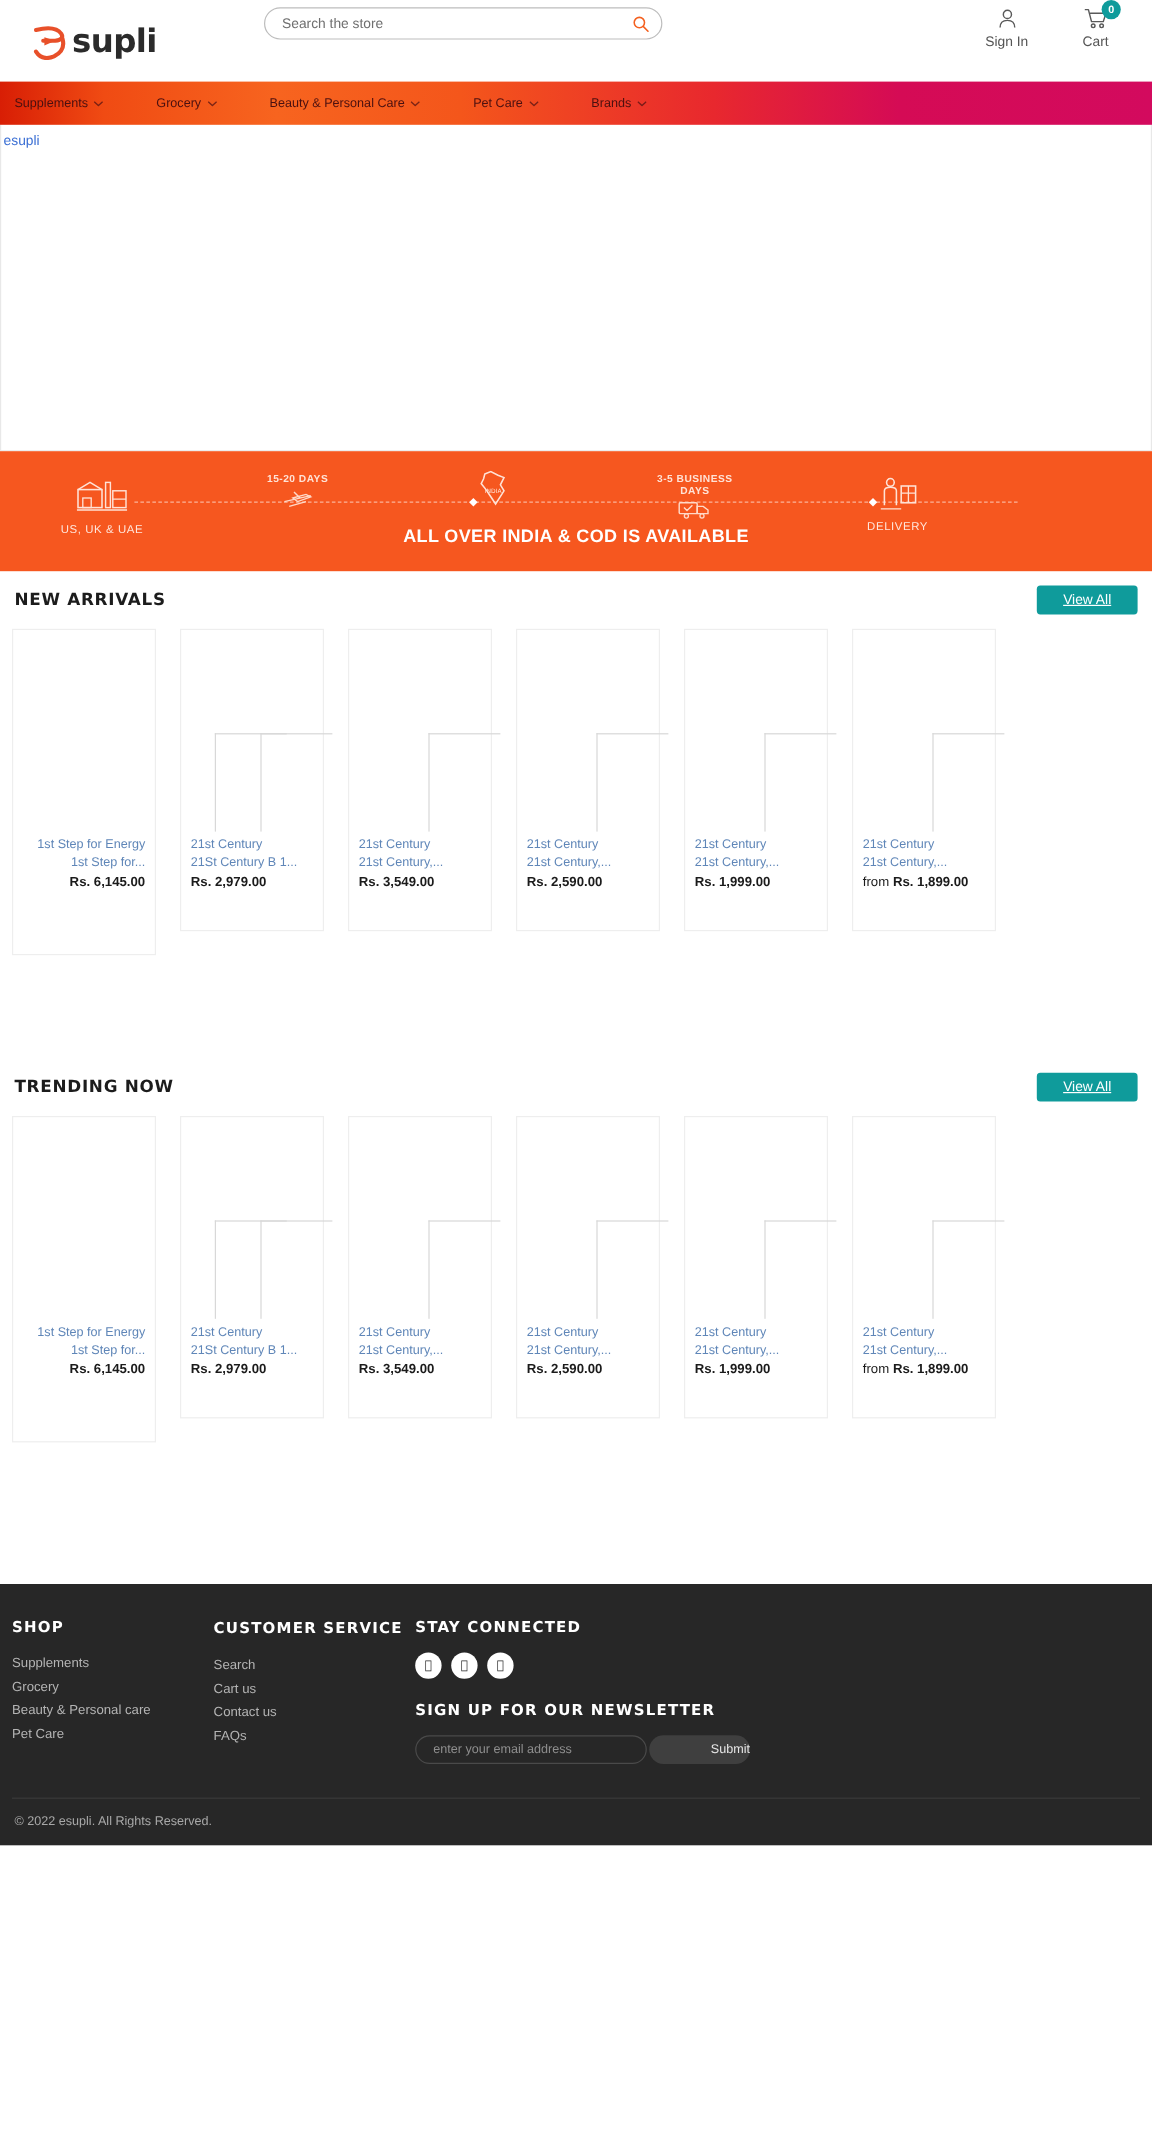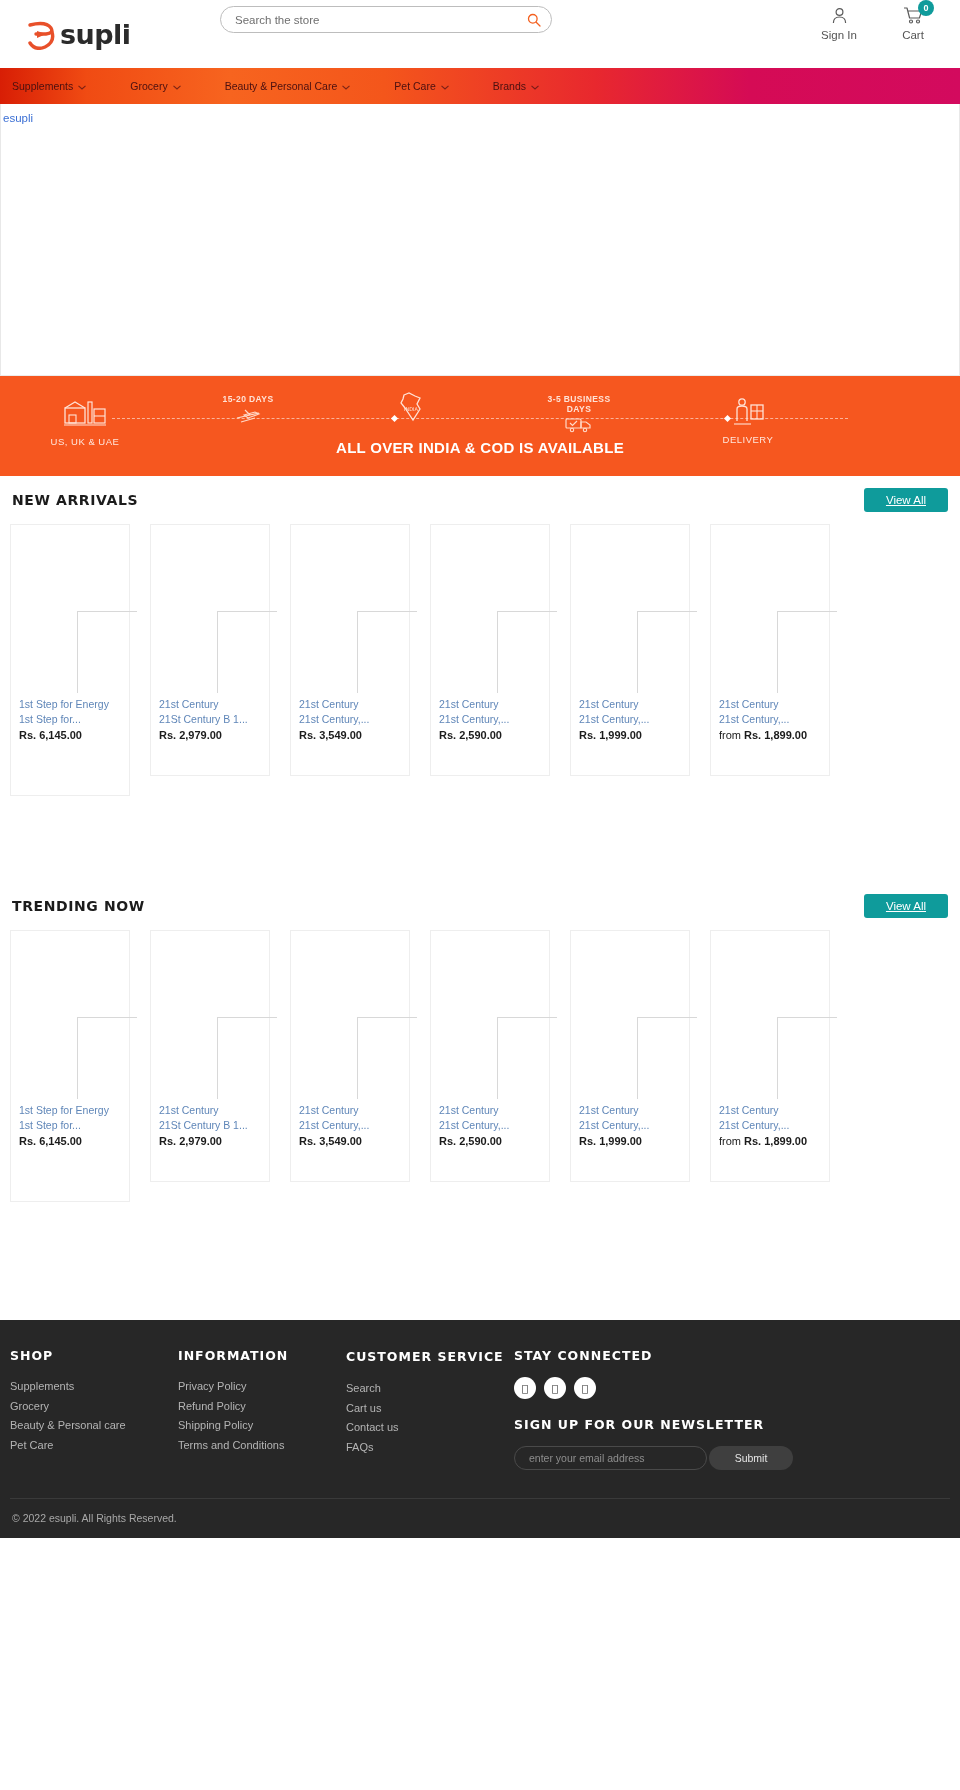--- a/index.html
+++ b/index.html
@@ -224,21 +224,21 @@
   }
   .card {
     width: 120px;
     border: 1px solid #eeeeee;
     background: #fff;
     padding: 8px 8px 14px 8px;
     flex: 0 0 120px;
     display: flex;
     flex-direction: column;
   }
-  .card.tall { height: 272px; }
+  .card.tall { height: 272px; align-items: flex-end; }
   .card.short { height: 252px; }
   .card-img {
     height: 160px;
     position: relative;
   }
   
   .bi {
     position: absolute;
     left: 58px;
     bottom: 0;
@@ -339,20 +339,21 @@
   .news-form input::placeholder { color: #8e8e8e; }
   .news-form button {
     width: 84px; height: 24px;
     border: none;
     border-radius: 13px;
     background: #3f3f3f;
     color: #e6e6e6;
     font-size: 10.5px;
     cursor: pointer;
     font-family: "Liberation Sans", sans-serif;
+    text-align: right;
   }
   .copy-bar {
     margin-top: 28px;
     border-top: 1px solid #3a3a3a;
     padding: 13px 2px 14px 2px;
     font-size: 10.5px;
     color: #a8a8a8;
   }
 </style>
 </head>
@@ -641,27 +642,20 @@
 <div class="spacer-xl"></div>
 
 <div class="footer">
   <div class="footer-cols">
     <div class="fcol fcol-shop">
       <h4>SHOP</h4>
       <a>Supplements</a>
       <a>Grocery</a>
       <a>Beauty &amp; Personal care</a>
       <a>Pet Care</a>
-    </div>
-    <div class="fcol fcol-info">
-      <h4>INFORMATION</h4>
-      <a>Privacy Policy</a>
-      <a>Refund Policy</a>
-      <a>Shipping Policy</a>
-      <a>Terms and Conditions</a>
     </div>
     <div class="fcol fcol-cs">
       <h4 class="two">CUSTOMER SERVICE</h4>
       <a>Search</a>
       <a>Cart us</a>
       <a>Contact us</a>
       <a>FAQs</a>
     </div>
     <div class="fcol fcol-social">
       <h4>STAY CONNECTED</h4>

